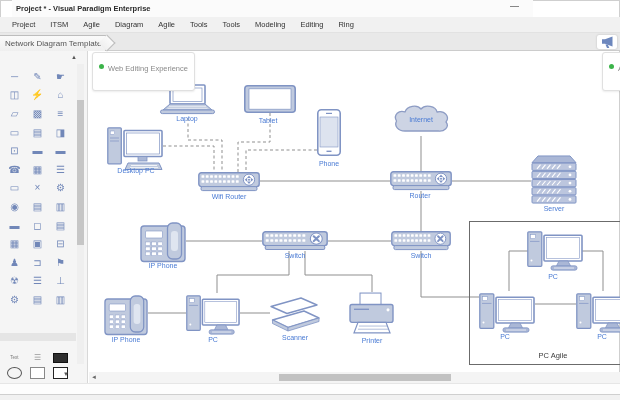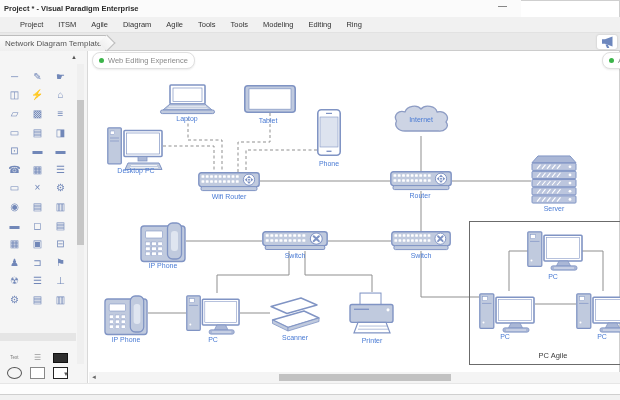--- a/index.html
+++ b/index.html
@@ -2,24 +2,24 @@
 <html><head>
 <meta charset="utf-8">
 <style>
   html,body{margin:0;padding:0;}
   body{
     width:620px;height:400px;position:relative;overflow:hidden;
     font-family:"Liberation Sans",sans-serif;background:#fff;
     box-shadow:inset 0 0 0 1px #cfcfcf;
   }
   
-  .titlebar{position:absolute;left:0;top:0;width:521px;height:17px;background:#fbfbfb;border-bottom:1px solid #ececec;z-index:30;}
+  .titlebar{position:absolute;left:12px;top:0;width:521px;height:17px;background:#fbfbfb;border-bottom:1px solid #ececec;z-index:30;}
   .title-text{position:absolute;left:4px;top:4px;font-size:7.5px;font-weight:700;color:#2b2b2b;}
   .min-btn{position:absolute;right:14px;top:1px;font-size:9px;color:#444;cursor:default;}
-  .menubar{position:absolute;left:0;top:17px;width:620px;height:16px;background:#f1f1f1;border-bottom:1px solid #e2e2e2;z-index:30;display:flex;align-items:center;padding-left:20px;box-sizing:border-box;}
+  .menubar{position:absolute;left:0;top:17px;width:620px;height:16px;background:#f1f1f1;border-bottom:1px solid #e2e2e2;z-index:30;display:flex;align-items:center;padding-left:12px;box-sizing:border-box;}
   .menu-item{font-size:7.5px;color:#333;margin-right:15px;white-space:nowrap;}
   .tabbar{position:absolute;left:0;top:33px;width:620px;height:17px;background:#e9e9e9;border-bottom:1px solid #cccccc;z-index:30;}
   .tab{position:absolute;left:-8px;top:2px;height:15px;background:linear-gradient(#fafafa,#efefef);border:1px solid #bdbdbd;border-bottom:none;display:flex;align-items:center;padding:0 4px 0 12px;font-size:8px;color:#555;}
   .tab-arrow{position:absolute;right:-8px;top:1px;width:11px;height:11px;background:linear-gradient(#fafafa,#efefef);border-top:1px solid #bdbdbd;border-right:1px solid #bdbdbd;transform:rotate(45deg);}
   .announce-btn{position:absolute;right:3px;top:2px;width:20px;height:14px;background:#fff;border-radius:2px;box-shadow:0 0 2px #b5b5b5;display:flex;align-items:center;justify-content:center;z-index:31;}
   
   .sidebar{position:absolute;left:0;top:50px;width:88px;height:333px;background:#f5f5f5;border-right:1px solid #d8d8d8;z-index:20;box-sizing:border-box;}
   .pal-scroll-up{position:absolute;left:71px;top:4px;font-size:6px;color:#555;}
   .pal-scroll-down{position:absolute;left:63px;top:321px;font-size:6px;color:#555;}
   .pal-grid{position:absolute;left:3px;top:17px;width:72px;display:grid;grid-template-columns:repeat(3,23px);grid-auto-rows:18.6px;}
@@ -35,21 +35,21 @@
   .sh.rect-dark{width:13px;height:8px;background:#2e2e2e;border:1px solid #111;}
   .sh.oval{width:13px;height:10px;border:1px solid #555;border-radius:50%;}
   .sh.rect-light{width:13px;height:10px;border:1px solid #888;background:#fff;}
   .sh.rect-bold{width:13px;height:10px;border:1.6px solid #222;background:#fff;}
   
   #wires{position:absolute;left:0;top:0;width:620px;height:400px;z-index:1;}
   .dnode{position:absolute;z-index:3;}
   .dlabel{position:absolute;z-index:4;transform:translateX(-50%);font-size:7px;color:#4a7bd4;white-space:nowrap;}
   .group-box{position:absolute;border:1px solid #6b6b6b;background:transparent;z-index:2;}
   .group-label{position:absolute;z-index:4;transform:translateX(-50%);font-size:7.5px;color:#3c3c3c;white-space:nowrap;}
-  .badge{position:absolute;top:52px;height:15px;background:#fff;border:1px solid #e0e0e0;border-radius:8px;box-shadow:0 1px 2px rgba(0,0,0,.08);display:flex;align-items:center;padding:0 6px;z-index:10;}
+  .badge{position:absolute;top:52px;height:15px;background:#fff;border:1px solid #e0e0e0;border-radius:3px;box-shadow:0 1px 2px rgba(0,0,0,.08);display:flex;padding:11px 6px;z-index:10;}
   .badge .dot{width:5px;height:5px;border-radius:50%;margin-right:4px;flex:none;}
   .badge .blabel{font-size:7.5px;color:#8a8a8a;white-space:nowrap;}
   
   .hscroll{position:absolute;left:89px;top:372px;width:531px;height:11px;background:#f4f4f4;z-index:15;}
   .hscroll .larrow{position:absolute;left:2px;top:2px;font-size:6px;color:#666;}
   .hscroll .thumb{position:absolute;left:190px;top:2px;width:172px;height:7px;background:#c2c2c2;}
   .bottom-band1{position:absolute;left:0;top:383px;width:620px;height:11px;background:#fdfdfd;border-top:1px solid #e6e6e6;z-index:16;}
   .bottom-band2{position:absolute;left:0;top:394px;width:620px;height:6px;background:#f1f1f1;border-top:1px solid #cfcfcf;z-index:16;}
 </style>
 </head>

